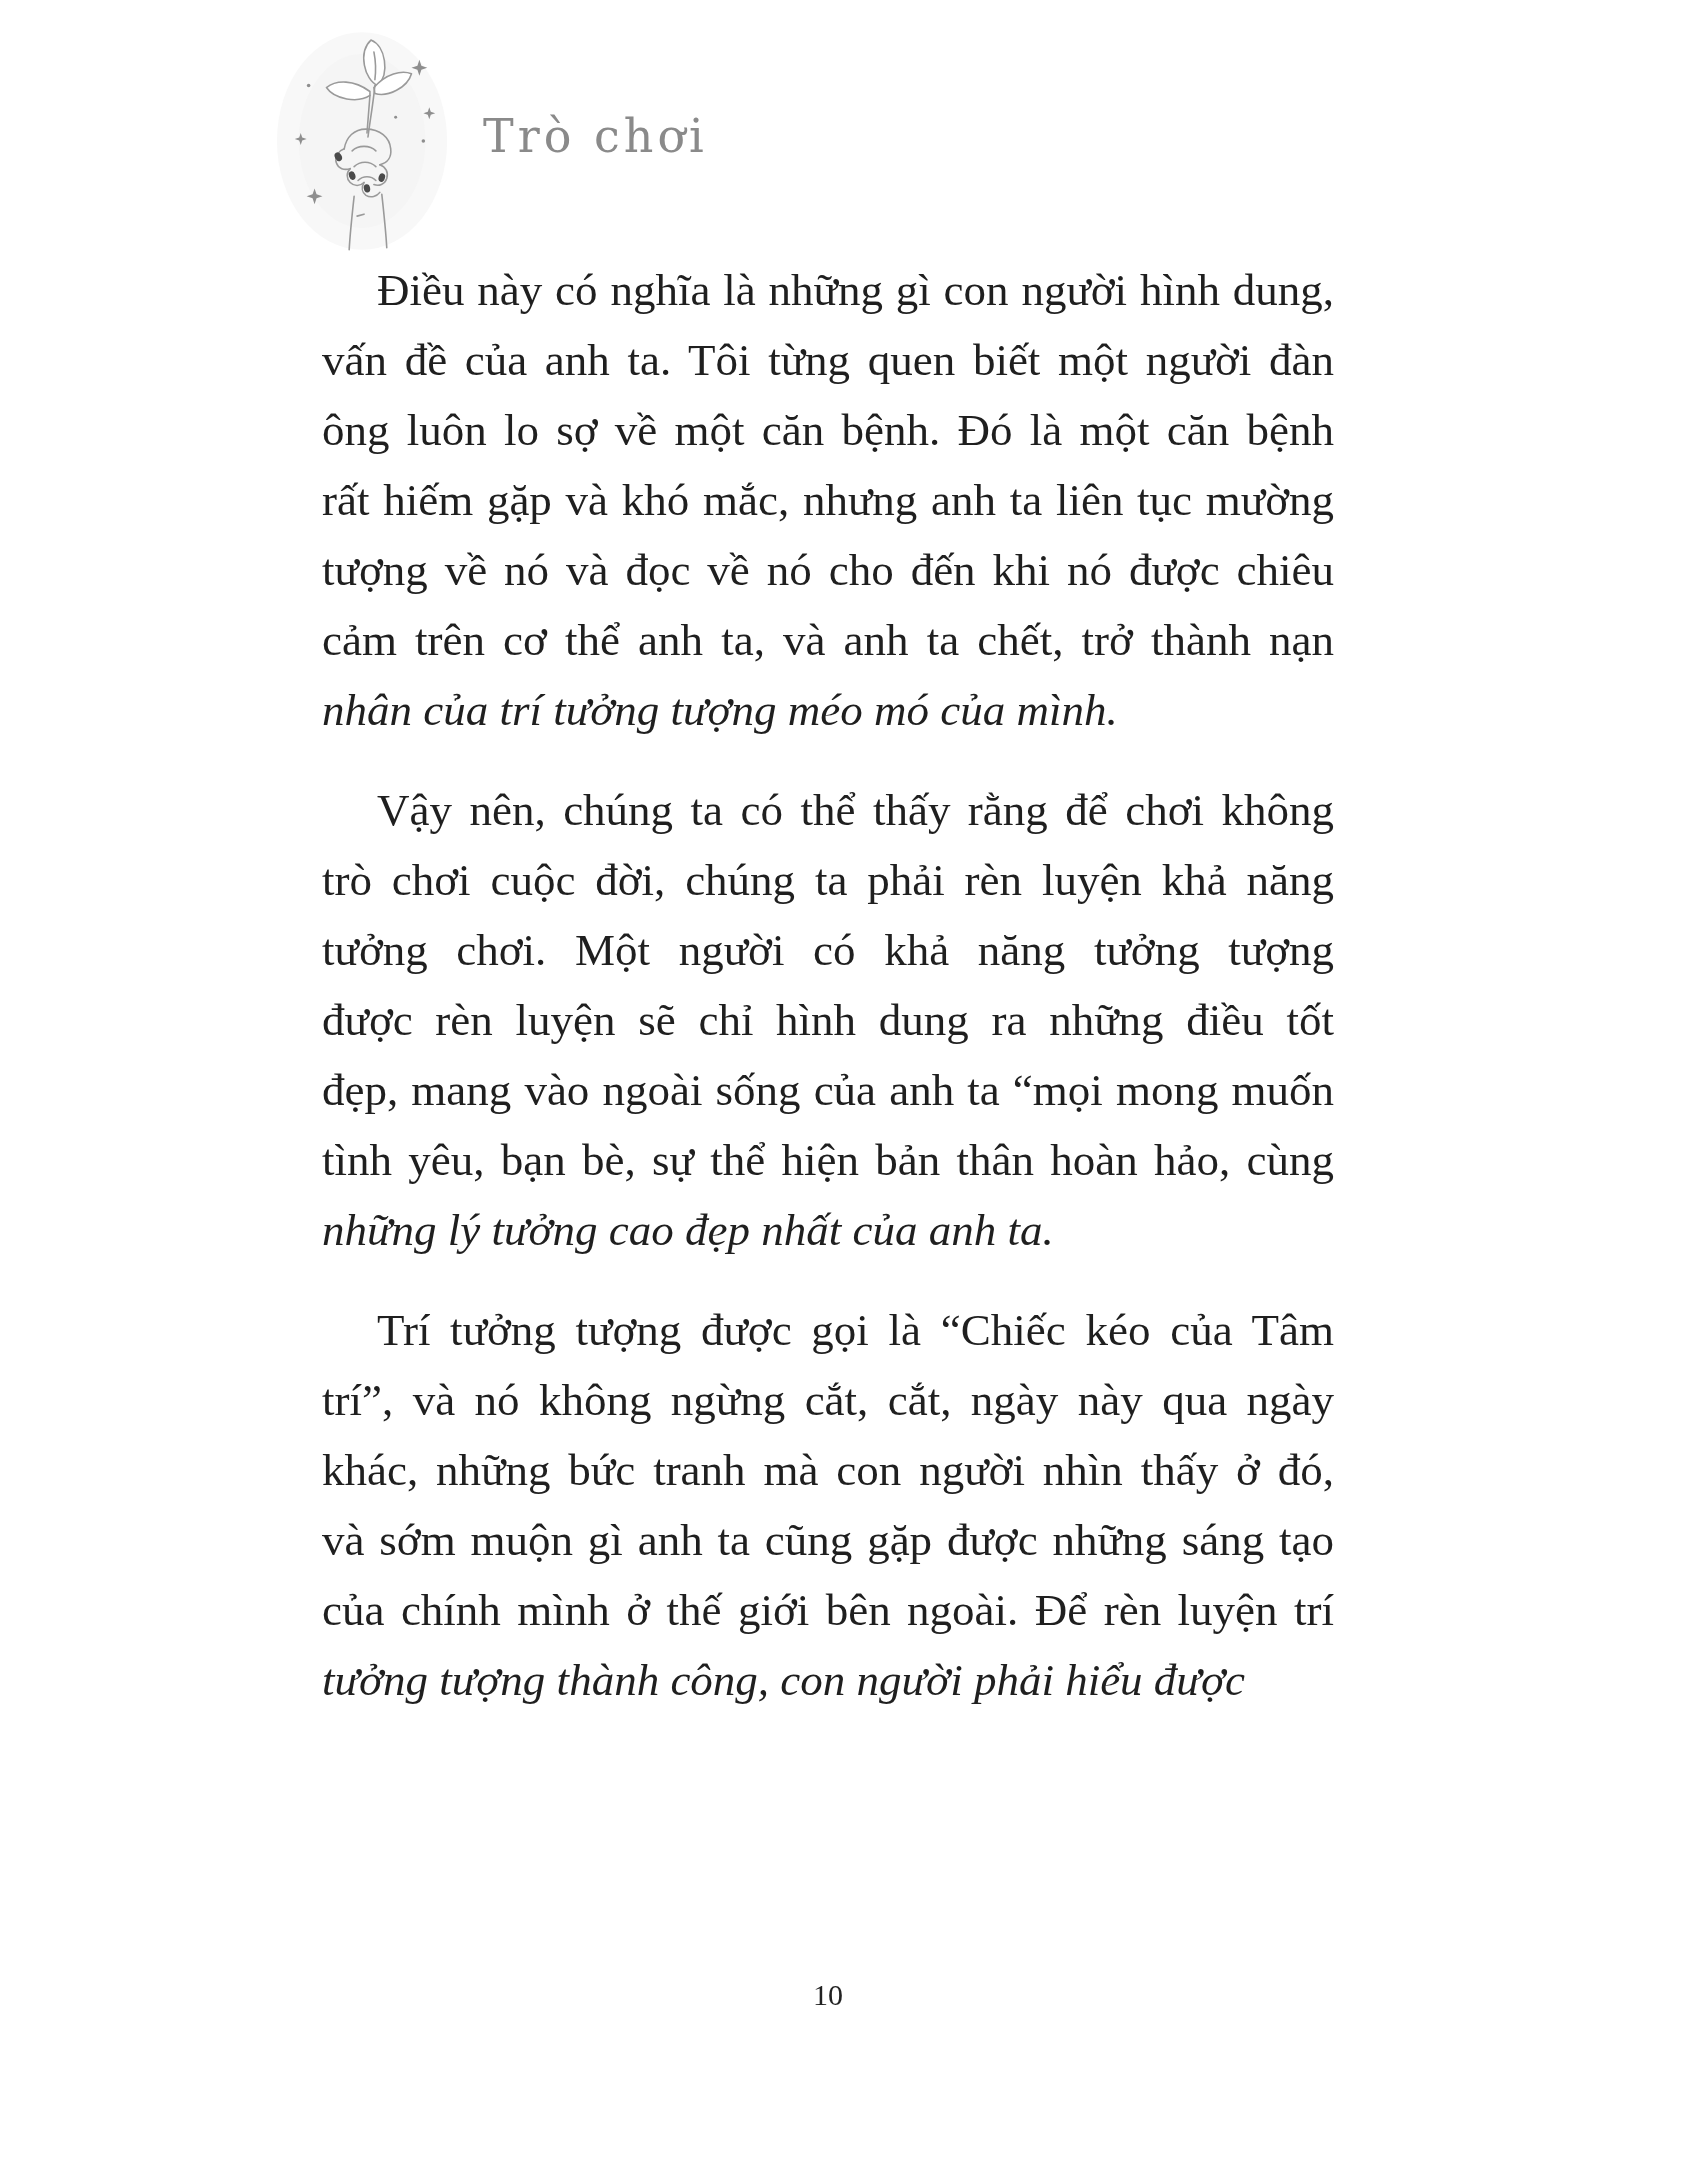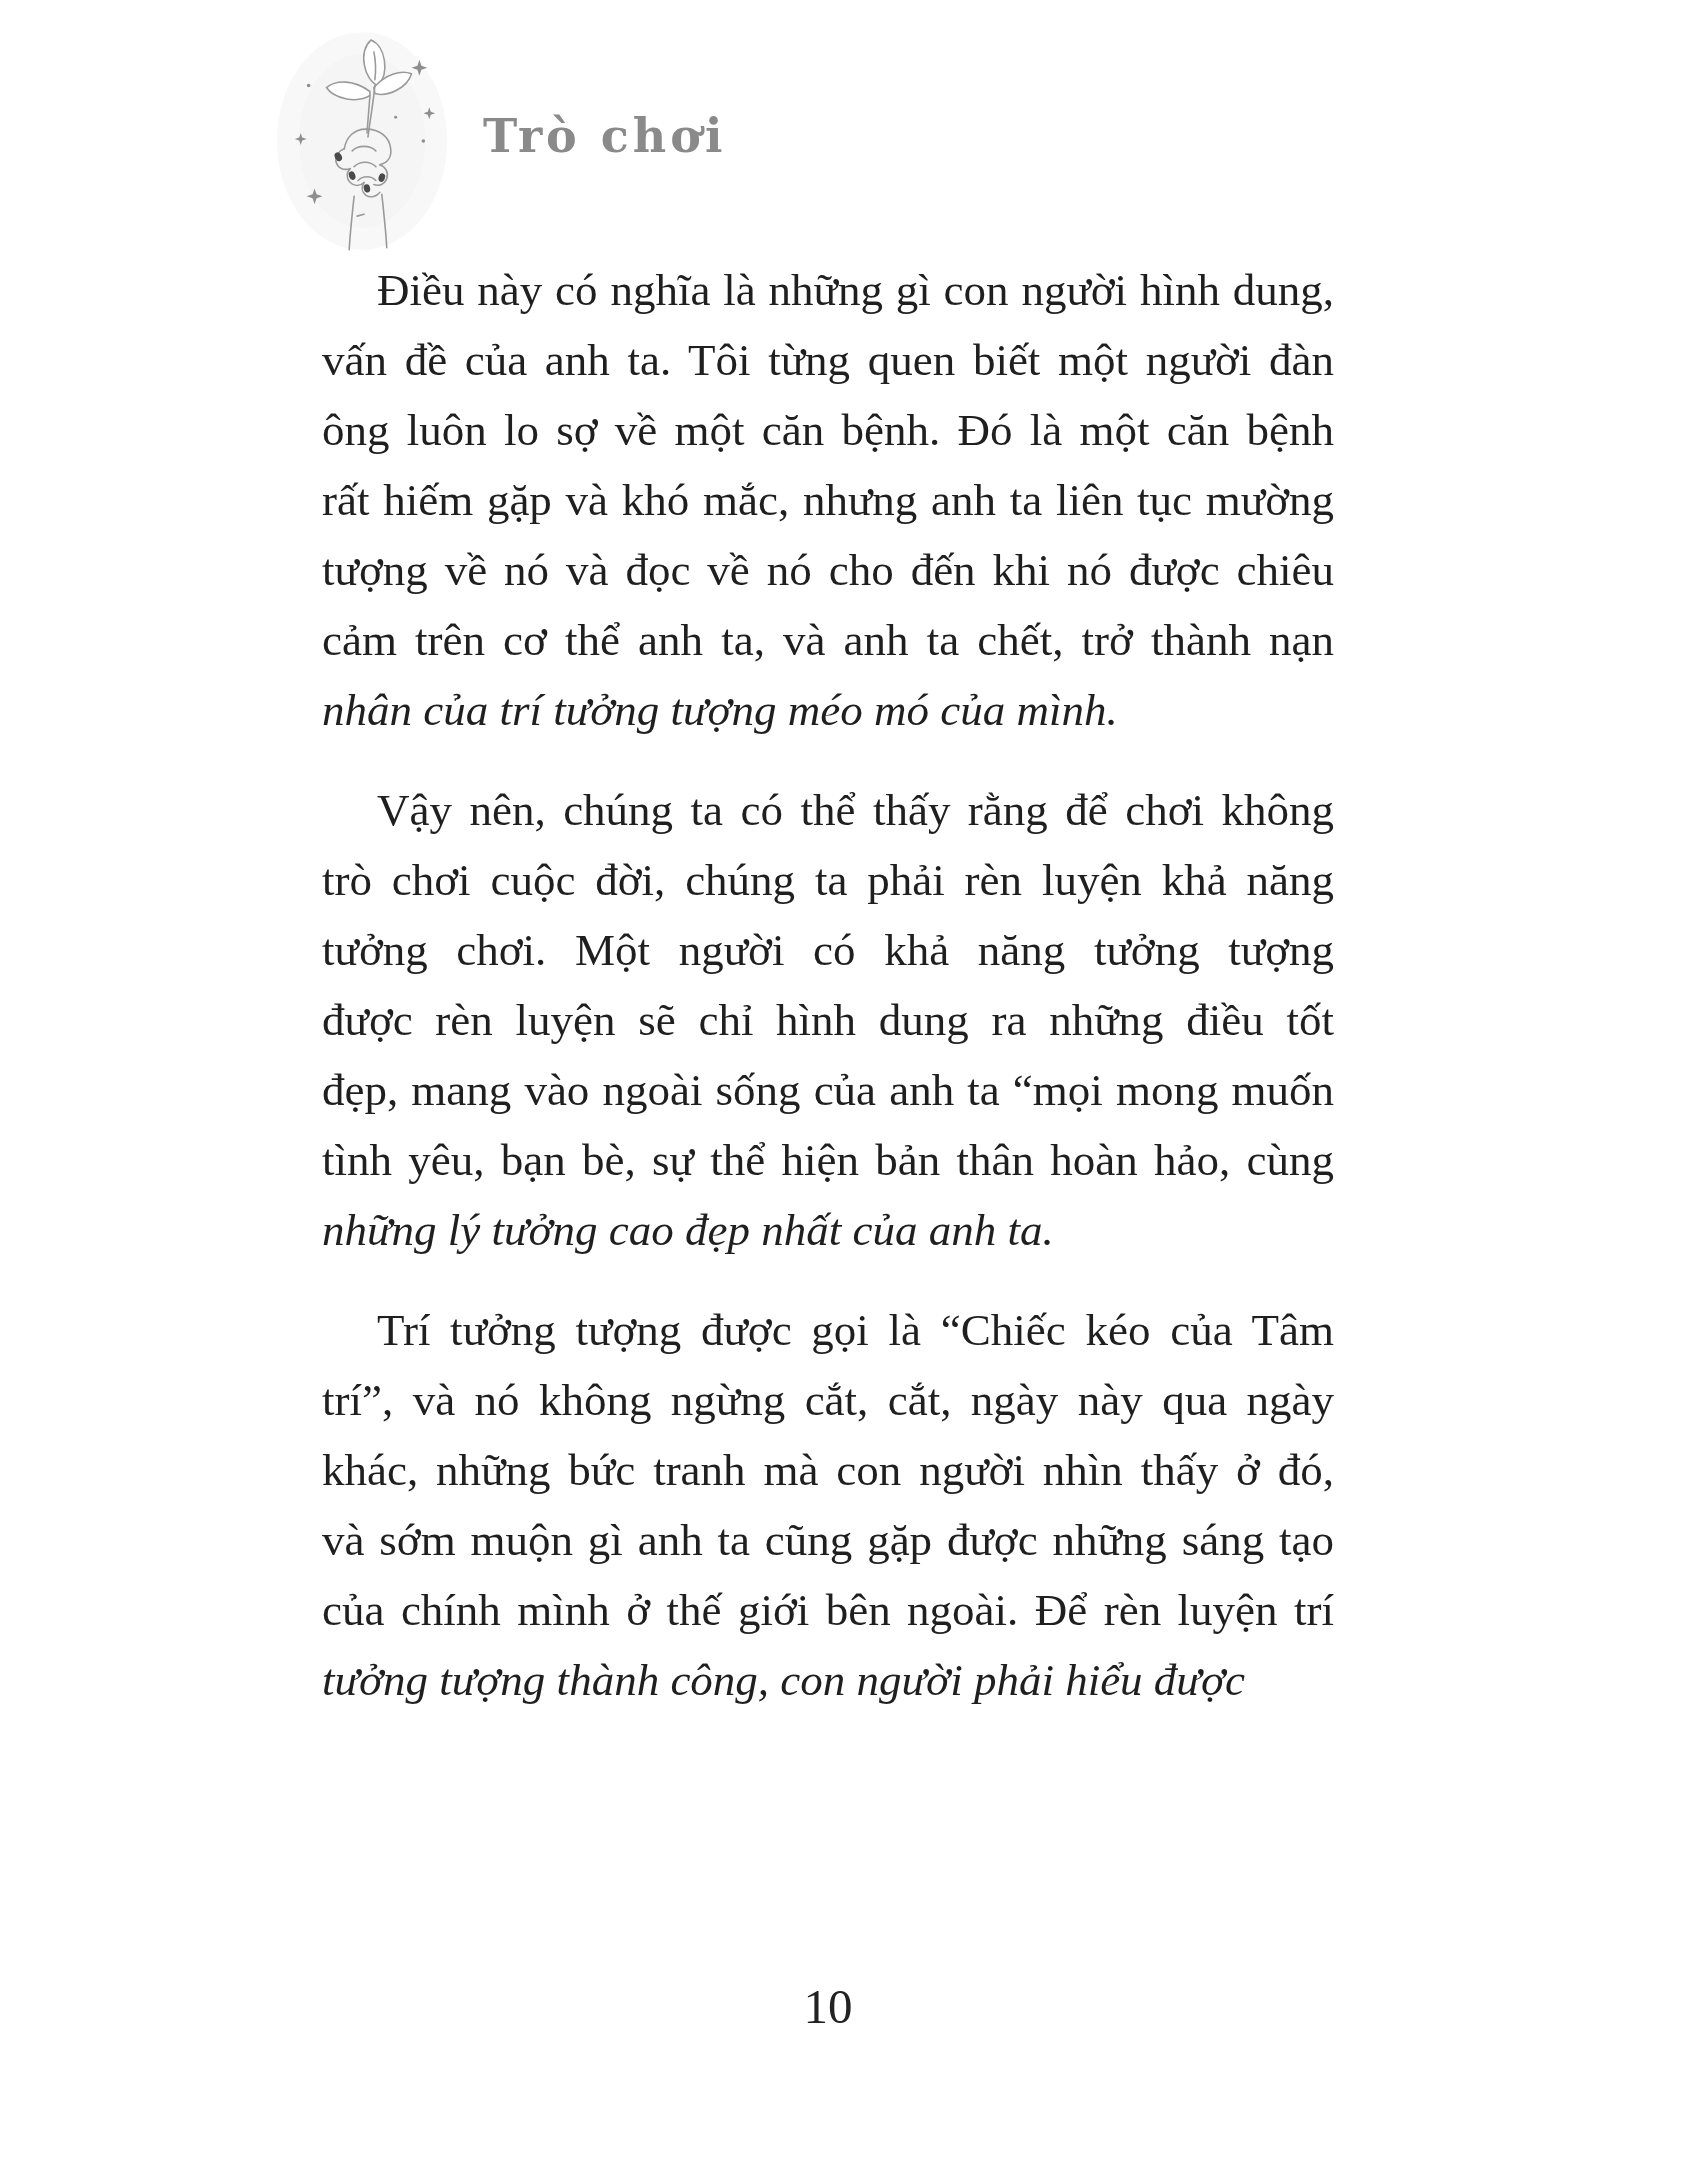--- a/index.html
+++ b/index.html
@@ -22,21 +22,21 @@
     align-items: flex-start;
   }
   .header-icon {
     width: 180px; height: 230px;
     flex: 0 0 auto;
   }
   .chapter-title {
     margin-left: 28px;
     margin-top: 87px;
     font-family: "DejaVu Serif", serif;
-    font-weight: bold;
+    font-weight: normal;
     font-size: 46px;
     letter-spacing: 4px;
     color: #8a8a8a;
   }
   .body-text {
     position: absolute;
     left: 322px; top: 255px;
     width: 1012px;
     font-size: 45px;
     line-height: 70px;
@@ -48,21 +48,21 @@
     text-align-last: justify;
     white-space: normal;
   }
   .line.first { text-indent: 55px; }
   .line.last { text-align-last: left; font-style: italic; }
   .page-number {
     position: absolute;
     left: 322px; top: 1978px;
     width: 1012px;
     text-align: center;
-    font-size: 49px;
+    font-size: 30px;
     color: #222222;
   }
 </style>
 </head>
 <body>
 
 <div class="page">
 
   <div class="header">
     <svg class="header-icon" viewBox="0 0 182 232" xmlns="http://www.w3.org/2000/svg">

